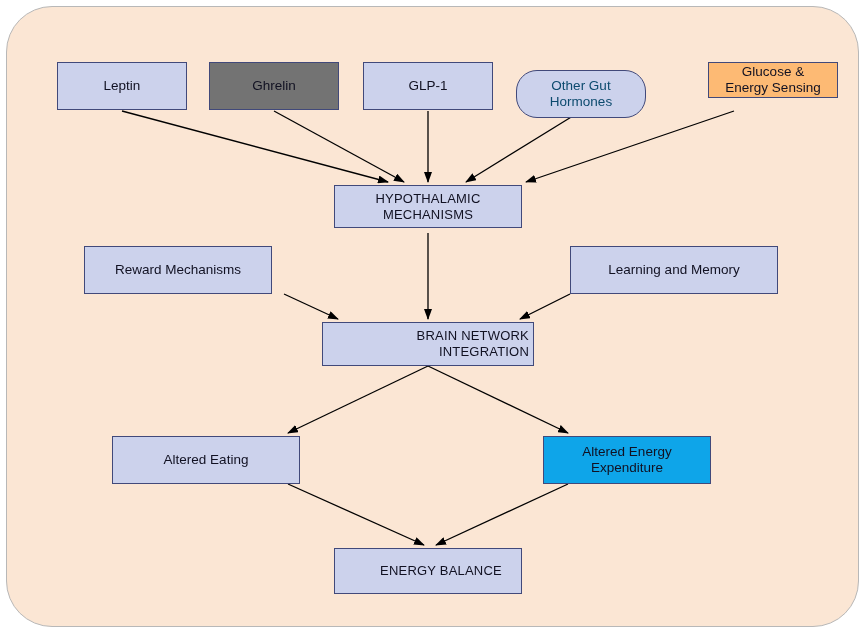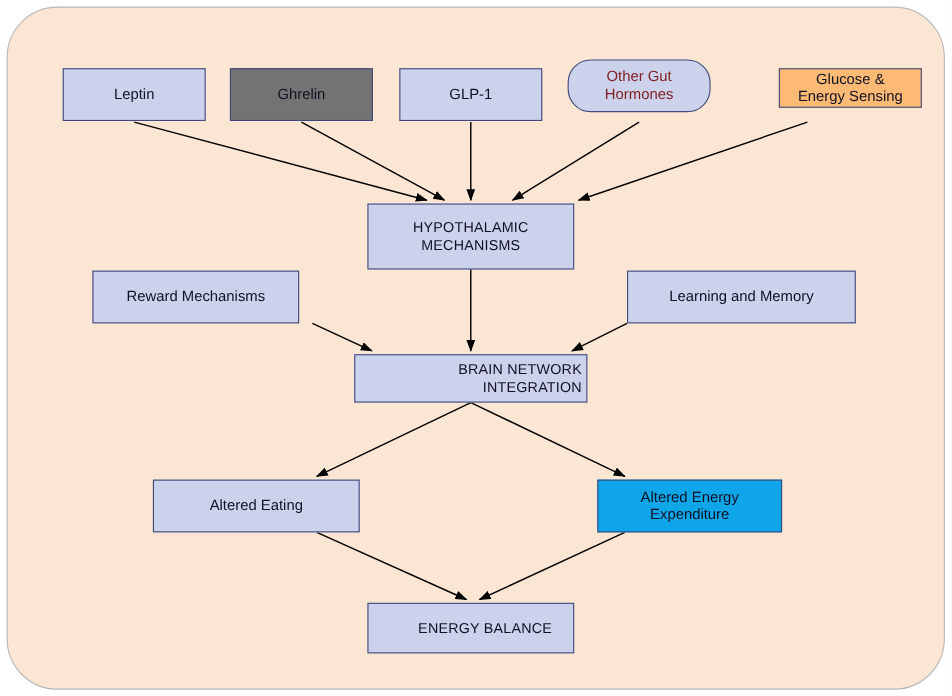--- a/index.html
+++ b/index.html
@@ -79,27 +79,27 @@
         <path d="M 428,366 L 288,433" marker-end="url(#arrowhead)"></path>
         <path d="M 428,366 L 568,433" marker-end="url(#arrowhead)"></path>
         <path d="M 288,484 L 424,545" marker-end="url(#arrowhead)"></path>
         <path d="M 568,484 L 436,545" marker-end="url(#arrowhead)"></path>
       </g>
   </svg>
   <div id="node-layer">
       <div class="node" style="left: 57px; top: 62px; width: 130px; height: 48px; background: rgb(204, 210, 236); border-color: rgb(65, 73, 122); color: rgb(17, 17, 34);">Leptin</div>
       <div class="node" style="left: 209px; top: 62px; width: 130px; height: 48px; background: #737373; border-color: rgb(65, 73, 122); color: rgb(17, 17, 34);">Ghrelin</div>
       <div class="node" style="left: 363px; top: 62px; width: 130px; height: 48px; background: rgb(204, 210, 236); border-color: rgb(65, 73, 122); color: rgb(17, 17, 34);">GLP-1</div>
-      <div class="node" style="left: 516px; top: 54px; width: 130px; height: 48px; background: rgb(204, 210, 236); border-color: rgb(65, 73, 122); color: #7f1d1d; border-radius: 21px;">Other Gut
+      <div class="node" style="left: 516px; top: 70px; width: 130px; height: 48px; background: rgb(204, 210, 236); border-color: rgb(65, 73, 122); color: #0c4a6e; border-radius: 21px;">Other Gut
 Hormones</div>
       <div class="node" style="left: 708px; top: 62px; width: 130px; height: 36px; background: #fdba74; border-color: rgb(65, 73, 122); color: rgb(17, 17, 34);">Glucose &amp;
 Energy Sensing</div>
-      <div class="node caps" style="left: 334px; top: 185px; width: 188px; height: 60px; background: rgb(204, 210, 236); border-color: rgb(65, 73, 122); color: rgb(17, 17, 34);">HYPOTHALAMIC
+      <div class="node caps" style="left: 334px; top: 185px; width: 188px; height: 43px; background: rgb(204, 210, 236); border-color: rgb(65, 73, 122); color: rgb(17, 17, 34);">HYPOTHALAMIC
 MECHANISMS</div>
       <div class="node" style="left: 84px; top: 246px; width: 188px; height: 48px; background: rgb(204, 210, 236); border-color: rgb(65, 73, 122); color: rgb(17, 17, 34);">Reward Mechanisms</div>
       <div class="node" style="left: 570px; top: 246px; width: 208px; height: 48px; background: rgb(204, 210, 236); border-color: rgb(65, 73, 122); color: rgb(17, 17, 34);">Learning and Memory</div>
       <div class="node caps" style="left: 322px; top: 322px; width: 212px; height: 44px; background: rgb(204, 210, 236); border-color: rgb(65, 73, 122); color: rgb(17, 17, 34); text-align: right;">BRAIN NETWORK INTEGRATION</div>
-      <div class="node" style="left: 112px; top: 436px; width: 188px; height: 48px; background: rgb(204, 210, 236); border-color: rgb(65, 73, 122); color: rgb(17, 17, 34); margin-left: 27px;">Altered Eating</div>
+      <div class="node" style="left: 112px; top: 436px; width: 188px; height: 48px; background: rgb(204, 210, 236); border-color: rgb(65, 73, 122); color: rgb(17, 17, 34);">Altered Eating</div>
       <div class="node" style="left: 543px; top: 436px; width: 168px; height: 48px; background: #0ea5e9; border-color: rgb(65, 73, 122); color: rgb(17, 17, 34);">Altered Energy
 Expenditure</div>
       <div class="node caps" style="left: 334px; top: 548px; width: 188px; height: 46px; background: rgb(204, 210, 236); border-color: rgb(65, 73, 122); color: rgb(17, 17, 34); padding-left: 30px;">ENERGY BALANCE</div>
     </div>
 </div>
 
 </body></html>

